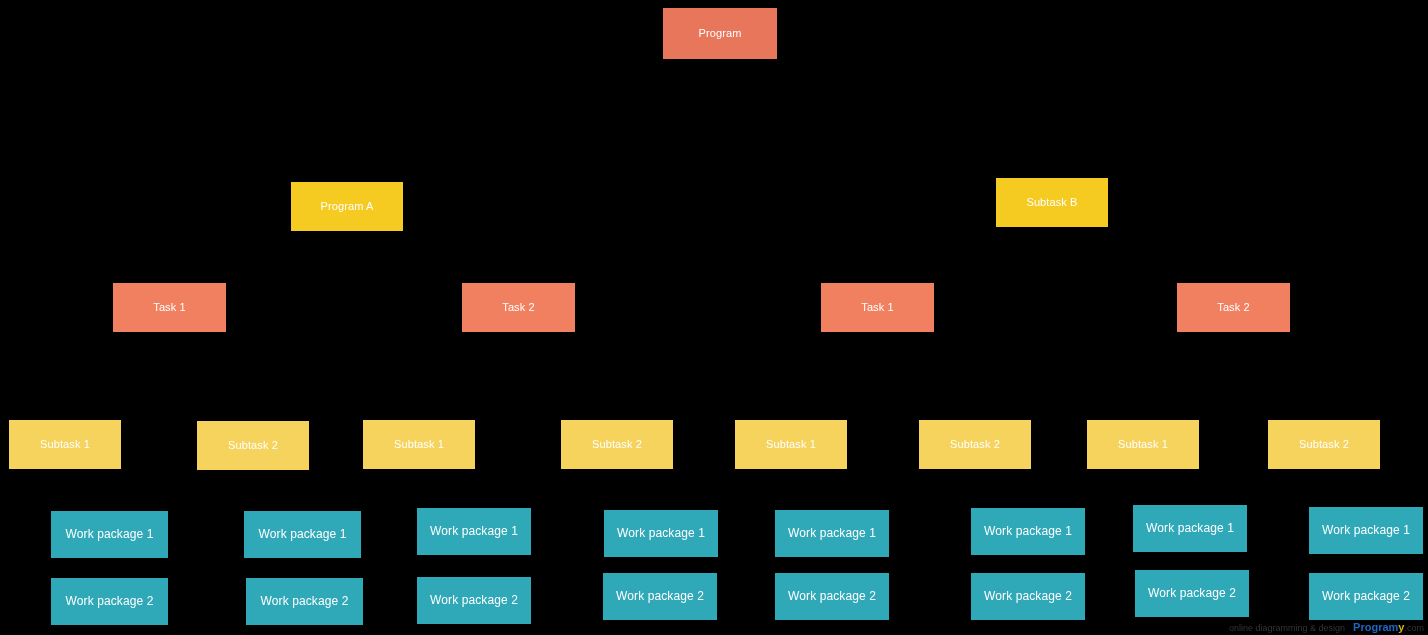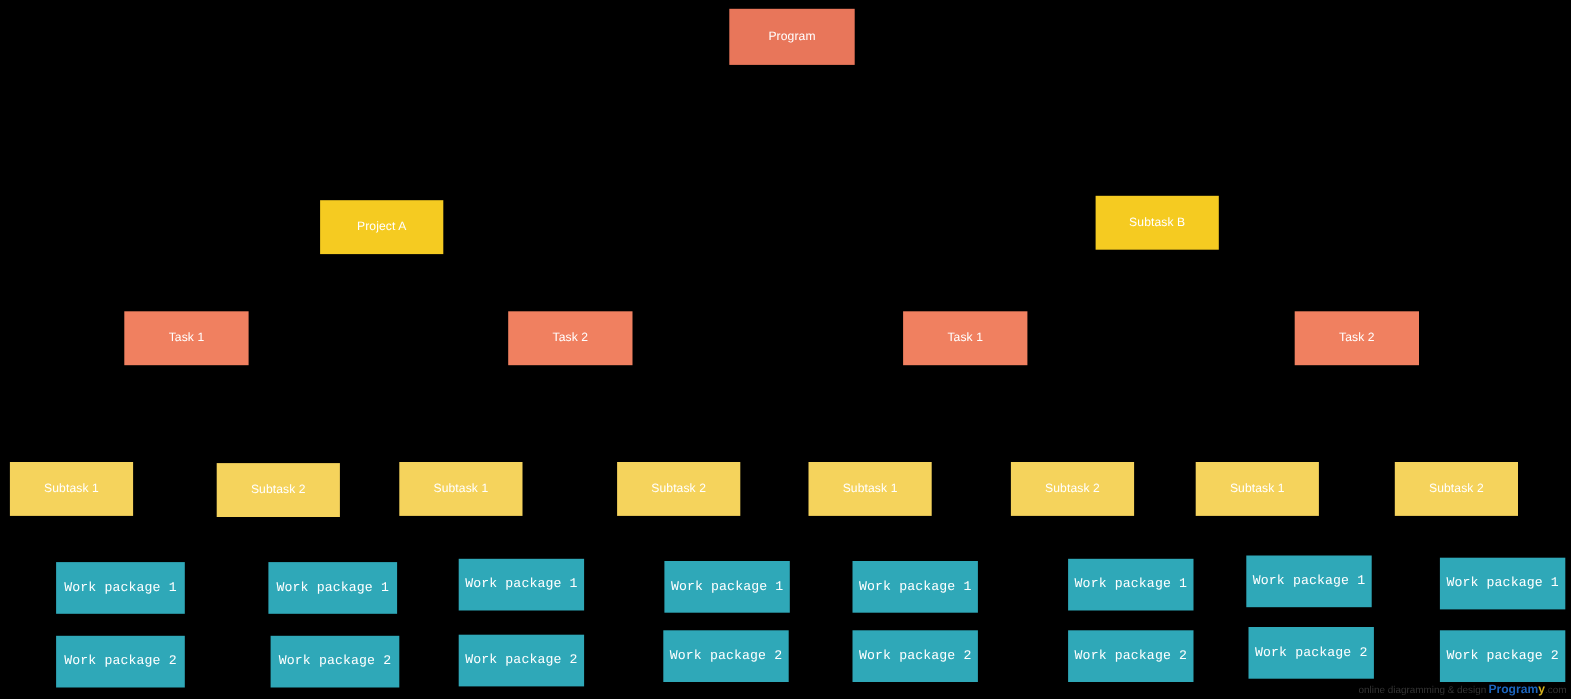--- a/index.html
+++ b/index.html
@@ -32,38 +32,38 @@
   }
   .node-label {
     display: block;
     white-space: nowrap;
   }
   
   .lvl-program { background: #E8765A; font-size: 11px; }
   .lvl-project { background: #F5CB21; font-size: 11px; }
   .lvl-task    { background: #F08060; font-size: 11px; }
   .lvl-subtask { background: #F5D35C; font-size: 11px; }
-  .lvl-wp      { background: #2FA8B8; font-size: 12px; font-family: Liberation Mono, monospace; }
+  .lvl-wp      { background: #2FA8B8; font-size: 12px; }
 
   
   .connector {
     position: absolute;
     background: #000000;
   }
 
   
   #watermark {
     position: absolute;
     right: 4px;
     bottom: 2px;
     font-size: 9px;
     white-space: nowrap;
     display: flex;
     align-items: baseline;
-    gap: 2px;
+    gap: 8px;
     opacity: 0.92;
   }
   #watermark .wm-tagline { color: #3a3a3a; }
   #watermark .wm-brand   { color: #1f6fd0; font-weight: bold; font-size: 11px; }
   #watermark .wm-accent  { color: #e8c020; font-weight: bold; font-size: 11px; }
   #watermark .wm-tld     { color: #3a3a3a; }
 </style>
 </head>
 <body>
 
@@ -130,21 +130,21 @@
       <div class="connector" style="left: 1309px; top: 531px; width: 15px; height: 1px;"></div>
       <div class="connector" style="left: 1324px; top: 530.5px; width: 1px; height: 66px;"></div>
       <div class="connector" style="left: 1309px; top: 597px; width: 15px; height: 1px;"></div>
     </div>
 
   <div id="node-layer">
       <div class="node lvl-program" style="left: 663px; top: 8px; width: 114px; height: 51px; text-align: right;">
         <span class="node-label">Program</span>
       </div>
       <div class="node lvl-project" style="left: 291px; top: 182px; width: 112px; height: 49px;">
-        <span class="node-label">Project A</span>
+        <span class="node-label">Program A</span>
       </div>
       <div class="node lvl-project" style="left: 996px; top: 178px; width: 112px; height: 49px;">
         <span class="node-label">Subtask B</span>
       </div>
       <div class="node lvl-task" style="left: 113px; top: 283px; width: 113px; height: 49px;">
         <span class="node-label">Task 1</span>
       </div>
       <div class="node lvl-task" style="left: 462px; top: 283px; width: 113px; height: 49px;">
         <span class="node-label">Task 2</span>
       </div>

